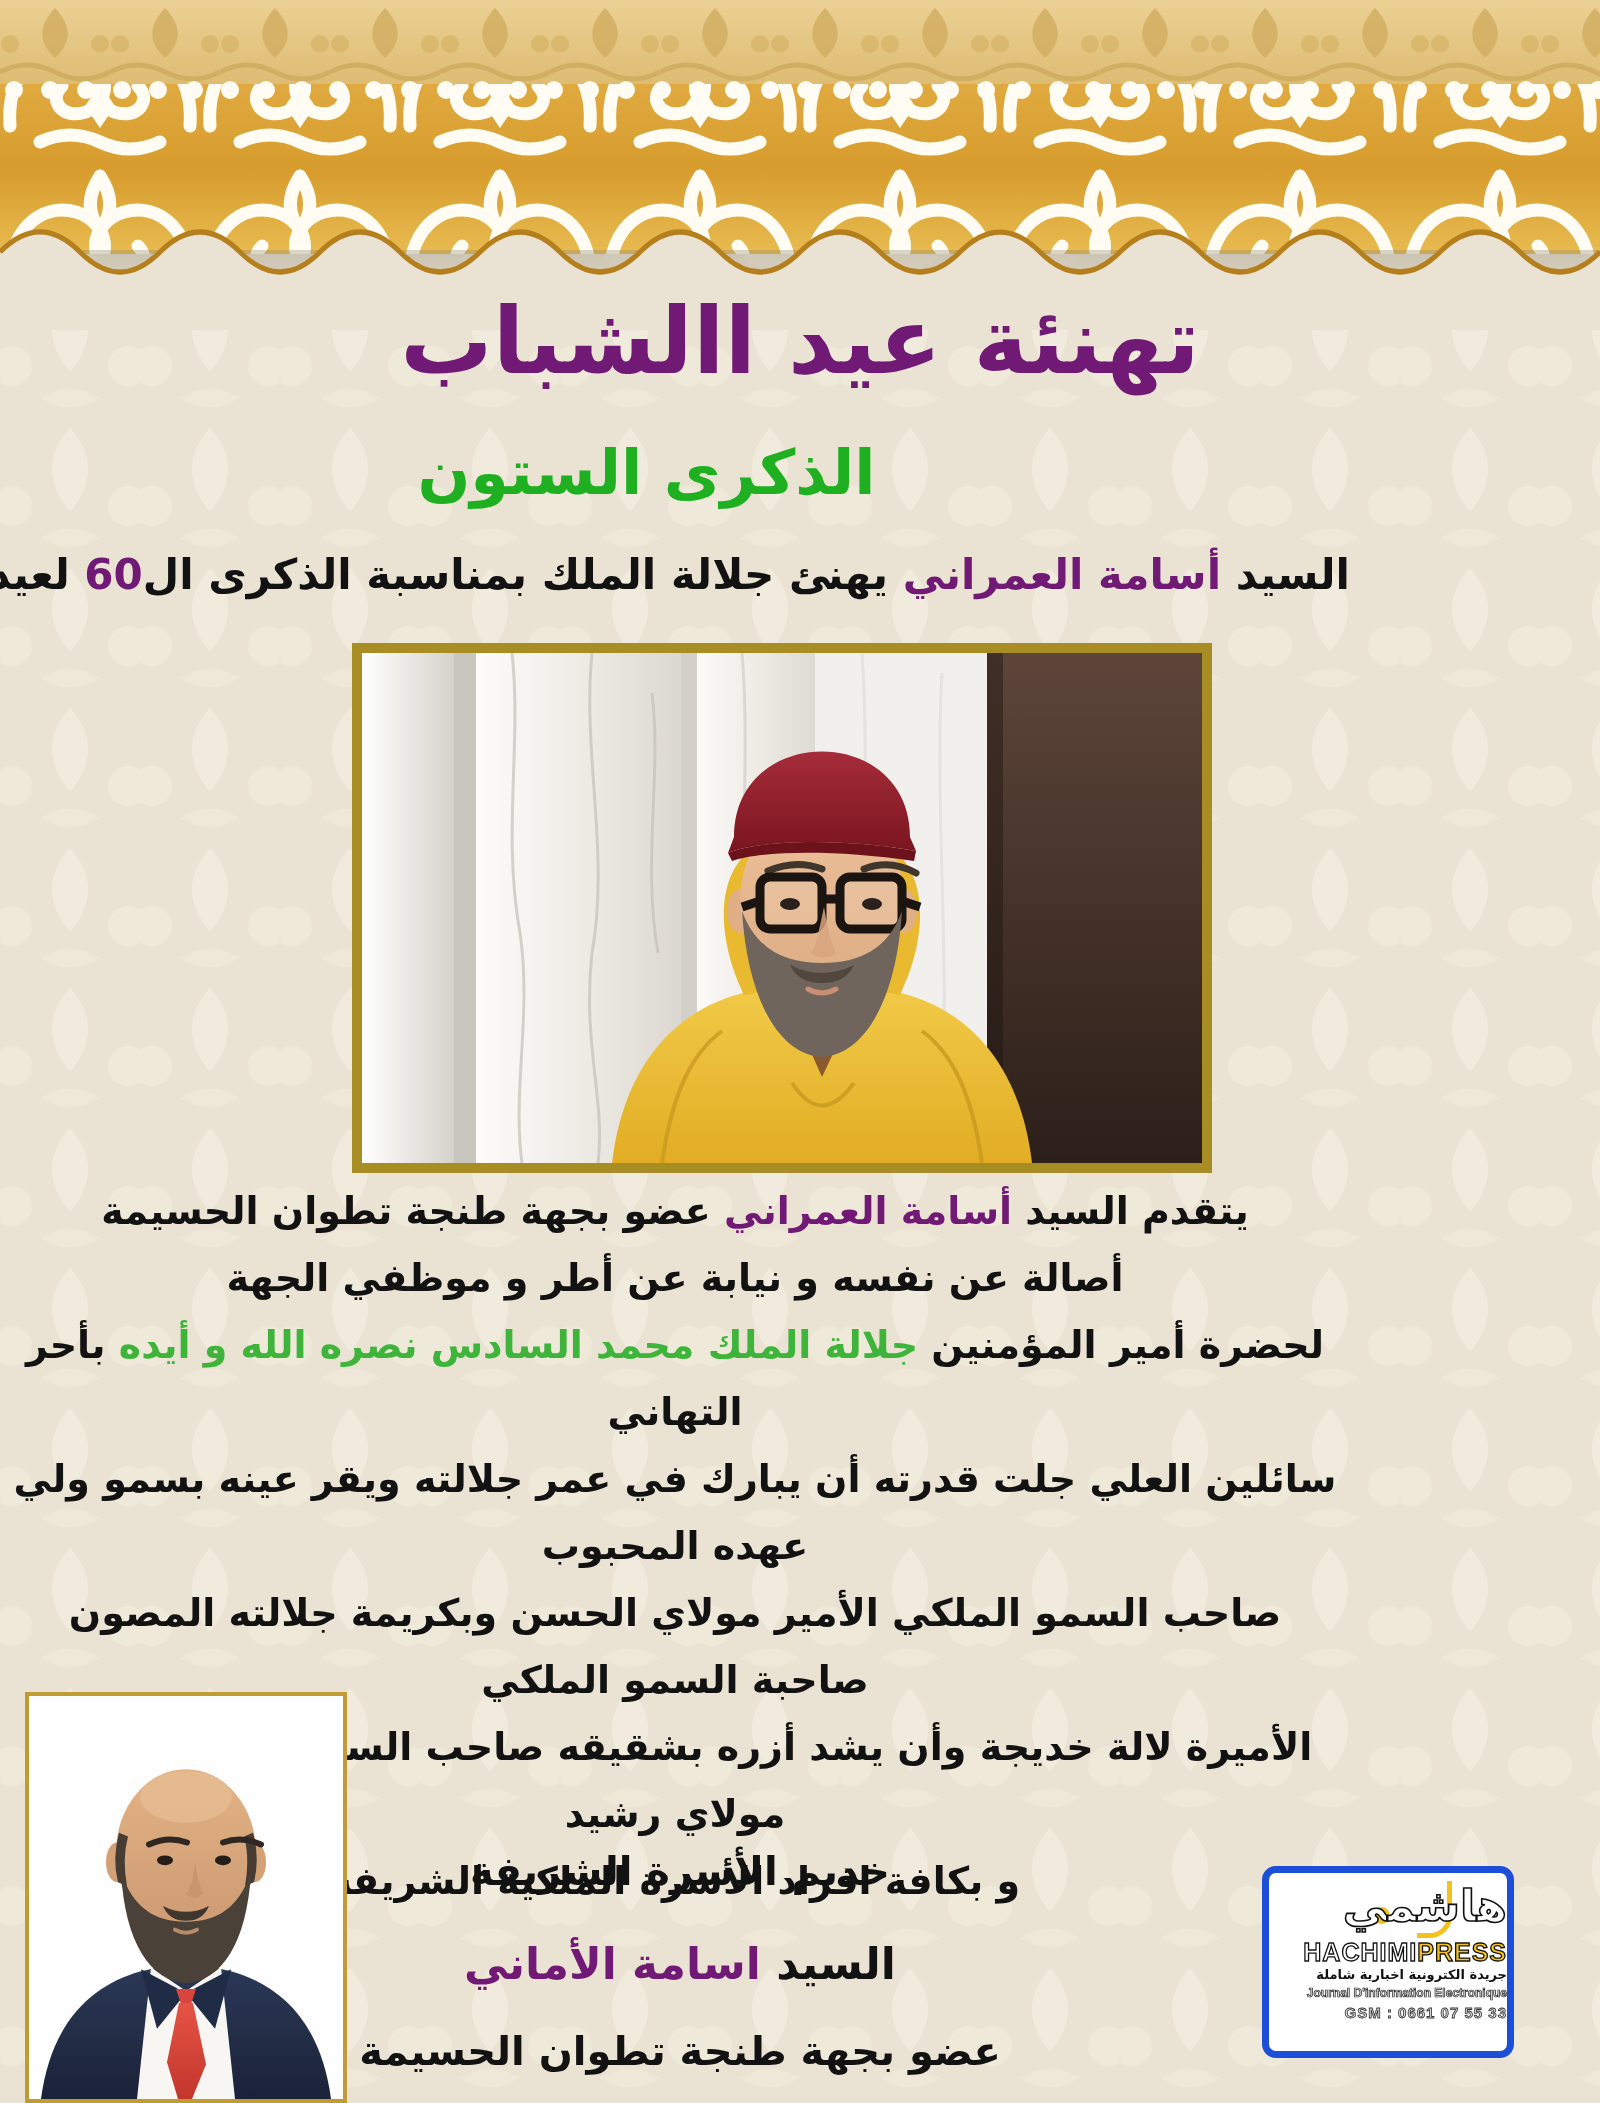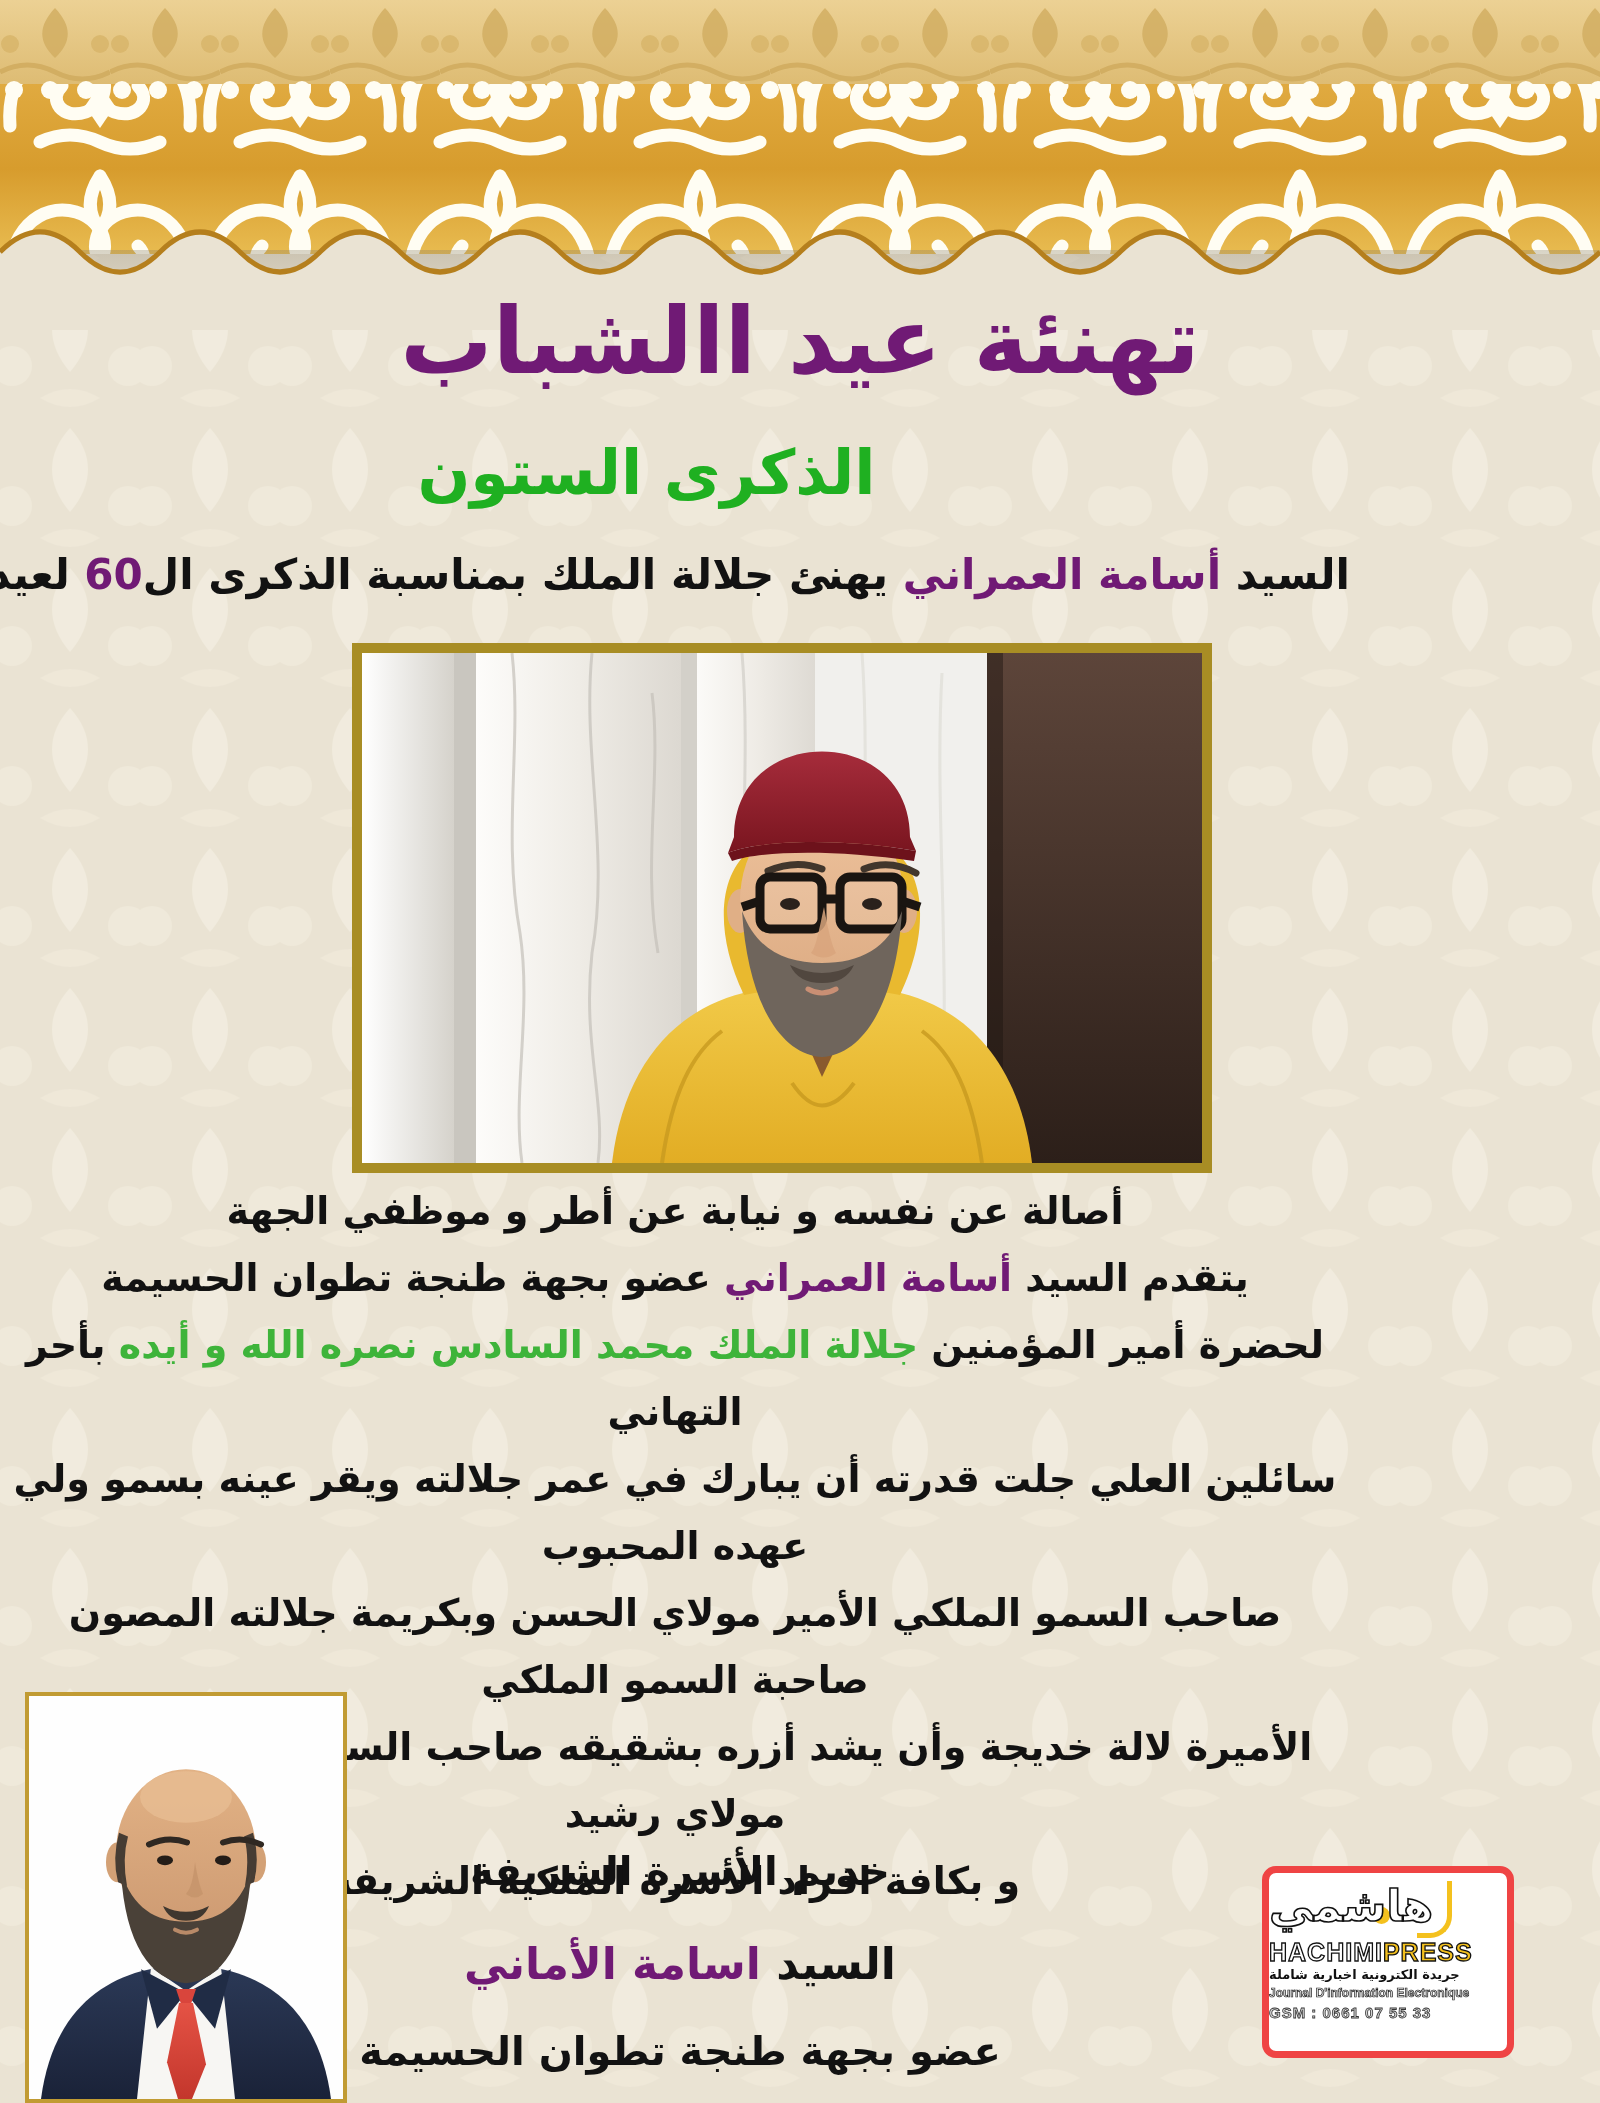--- a/index.html
+++ b/index.html
@@ -21,21 +21,21 @@
   #intro{top:550px;left:10px;width:1340px;text-align:center;font-size:42px;white-space:nowrap;}
   #king-photo{left:352px;top:643px;width:860px;height:530px;border:10px solid #a88d24;box-sizing:border-box;background:#efedea;}
   #king-photo svg{display:block;width:100%;height:100%;}
   #greeting{top:1178px;left:10px;width:1330px;text-align:center;font-size:38px;line-height:67px;}
   #sender-photo{left:25px;top:1692px;width:314px;height:403px;border:4px solid #c19b33;box-sizing:content-box;background:#fff;}
   #sender-photo svg{display:block;width:100%;height:100%;}
   .sig{left:20px;width:1320px;text-align:center;}
   #sig1{top:1848px;font-size:40px;}
   #sig2{top:1938px;font-size:44px;}
   #sig3{top:2028px;font-size:40px;}
-  #press-logo{left:1262px;top:1866px;width:238px;height:178px;background:#ffffff;border:7px solid #ef4444;border-radius:14px;text-align:left;font-family:"Liberation Sans",sans-serif;}
+  #press-logo{left:1262px;top:1866px;width:238px;height:178px;background:#ffffff;border:7px solid #1d4ed8;border-radius:14px;text-align:right;font-family:"Liberation Sans",sans-serif;}
   .cal-wrap{position:relative;height:64px;margin-top:2px;}
   .cal-dot{position:absolute;left:104px;top:32px;width:17px;height:17px;border-radius:50%;background:#f4c11e;}
   .cal-alif{position:absolute;left:148px;top:6px;width:30px;height:52px;border:5px solid #f4c11e;border-top:none;border-left:none;border-radius:0 0 22px 0;}
   .cal-txt{position:relative;font-size:44px;font-weight:700;color:#ffffff;-webkit-text-stroke:1.6px #111;text-shadow:0 0 1px #111;line-height:62px;font-family:"DejaVu Sans",sans-serif;}
   .brand{font-size:25px;font-weight:800;letter-spacing:1px;line-height:26px;}
   .brand .w{color:#ffffff;-webkit-text-stroke:1.3px #111;}
   .brand .y{color:#f4c11e;-webkit-text-stroke:1.3px #111;}
   .tag-ar{font-size:13px;font-weight:700;color:#111;line-height:20px;font-family:"DejaVu Sans",sans-serif;}
   .tag-fr{font-size:12px;font-weight:800;color:#e2e2e2;-webkit-text-stroke:0.7px #222;line-height:17px;}
   .tag-gsm{font-size:15px;font-weight:800;color:#d6d6d6;-webkit-text-stroke:0.8px #333;line-height:22px;letter-spacing:1px;}
@@ -231,22 +231,22 @@
       <ellipse cx="510" cy="251" rx="10" ry="6" fill="#2a211c"></ellipse>
       <path d="M462 254 c-6 28 -8 40 -13 46 q13 9 25 0 c-4 -8 -7 -18 -12 -46 Z" fill="#d8a57c" opacity="0.85"></path>
 
       <path d="M380 258 C386 352 420 402 460 404 C500 402 534 352 540 258 C526 296 498 310 460 310 C422 310 394 296 380 258 Z" fill="#6f655c"></path>
       <path d="M428 312 q32 16 64 0 q-8 18 -32 18 q-24 0 -32 -18 Z" fill="#51473f"></path>
       <path d="M446 336 q14 8 28 0" stroke="#c98f74" stroke-width="5" fill="none" stroke-linecap="round"></path>
     </svg>
   </div>
 
   <div class="abs txt" id="greeting">
+    <div><span>يتقدم السيد </span><span class="red">أسامة العمراني</span><span> عضو بجهة طنجة تطوان الحسيمة</span></div>
     <div>أصالة عن نفسه و نيابة عن أطر و موظفي الجهة</div>
-    <div><span>يتقدم السيد </span><span class="red">أسامة العمراني</span><span> عضو بجهة طنجة تطوان الحسيمة</span></div>
     <div><span>لحضرة أمير المؤمنين </span><span class="green-l">جلالة الملك محمد السادس نصره الله و أيده</span><span> بأحر التهاني</span></div>
     <div>سائلين العلي جلت قدرته أن يبارك في عمر جلالته ويقر عينه بسمو ولي عهده المحبوب</div>
     <div>صاحب السمو الملكي الأمير مولاي الحسن وبكريمة جلالته المصون صاحبة السمو الملكي</div>
     <div>الأميرة لالة خديجة وأن يشد أزره بشقيقه صاحب السمو الملكي الأمير مولاي رشيد</div>
     <div>و بكافة افراد الأسرة الملكية الشريفة</div>
   </div>
 
   <div class="abs" id="sender-photo">
     <svg viewBox="0 0 314 407" preserveAspectRatio="none">
       <defs>

